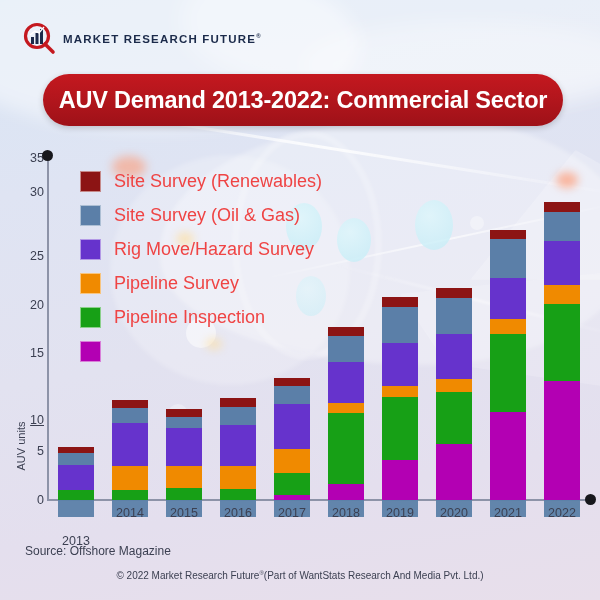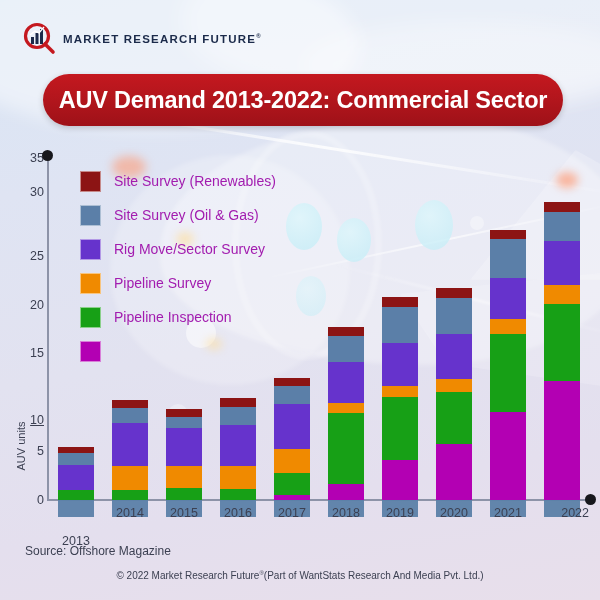--- a/index.html
+++ b/index.html
@@ -171,21 +171,21 @@
     font-size: 12.5px; color: #3c4052;
   }
 
   
   .legend { position: absolute; left: 80px; top: 164px; }
   .legend-row { display: flex; align-items: center; height: 34px; }
   .legend-swatch {
     width: 21px; height: 21px; margin-right: 13px; flex: none;
     border: 1px solid rgba(255,255,255,.5);
   }
-  .legend-label { font-size: 14px; color: #a21caf; white-space: nowrap; }
+  .legend-label { font-size: 18px; color: #ef4444; white-space: nowrap; }
 
   
   .source {
     position: absolute; left: 25px; top: 544px;
     font-size: 12px; color: #3c4052;
   }
   .copyright {
     position: absolute; left: 0; top: 570px; width: 600px; text-align: center;
     font-size: 10px; color: #3c4052;
   }
@@ -366,35 +366,35 @@
     </div>
 <div class="xtick" style="left: 49px; width: 54px; margin-top: 28px;">2013</div>
     <div class="xtick" style="left: 103px; width: 54px;">2014</div>
     <div class="xtick" style="left: 157px; width: 54px;">2015</div>
     <div class="xtick" style="left: 211px; width: 54px;">2016</div>
     <div class="xtick" style="left: 265px; width: 54px;">2017</div>
     <div class="xtick" style="left: 319px; width: 54px; text-align: center;">2018</div>
     <div class="xtick" style="left: 373px; width: 54px;">2019</div>
     <div class="xtick" style="left: 427px; width: 54px;">2020</div>
     <div class="xtick" style="left: 481px; width: 54px;">2021</div>
-    <div class="xtick" style="left: 535px; width: 54px; text-align: right;">2022</div>
+    <div class="xtick" style="left: 535px; width: 54px;">2022</div>
   </div>
 
 <div class="legend" id="legend">
     <div class="legend-row">
       <span class="legend-swatch" style="background: rgb(140, 20, 20);"></span>
       <span class="legend-label">Site Survey (Renewables)</span>
     </div>
     <div class="legend-row">
       <span class="legend-swatch" style="background: rgb(91, 127, 168);"></span>
       <span class="legend-label">Site Survey (Oil &amp; Gas)</span>
     </div>
     <div class="legend-row">
       <span class="legend-swatch" style="background: rgb(102, 51, 204);"></span>
-      <span class="legend-label">Rig Move/Sector Survey</span>
+      <span class="legend-label">Rig Move/Hazard Survey</span>
     </div>
     <div class="legend-row">
       <span class="legend-swatch" style="background: rgb(240, 138, 0);"></span>
       <span class="legend-label">Pipeline Survey</span>
     </div>
     <div class="legend-row">
       <span class="legend-swatch" style="background: rgb(23, 160, 22);"></span>
       <span class="legend-label">Pipeline Inspection</span>
     </div>
     <div class="legend-row">

